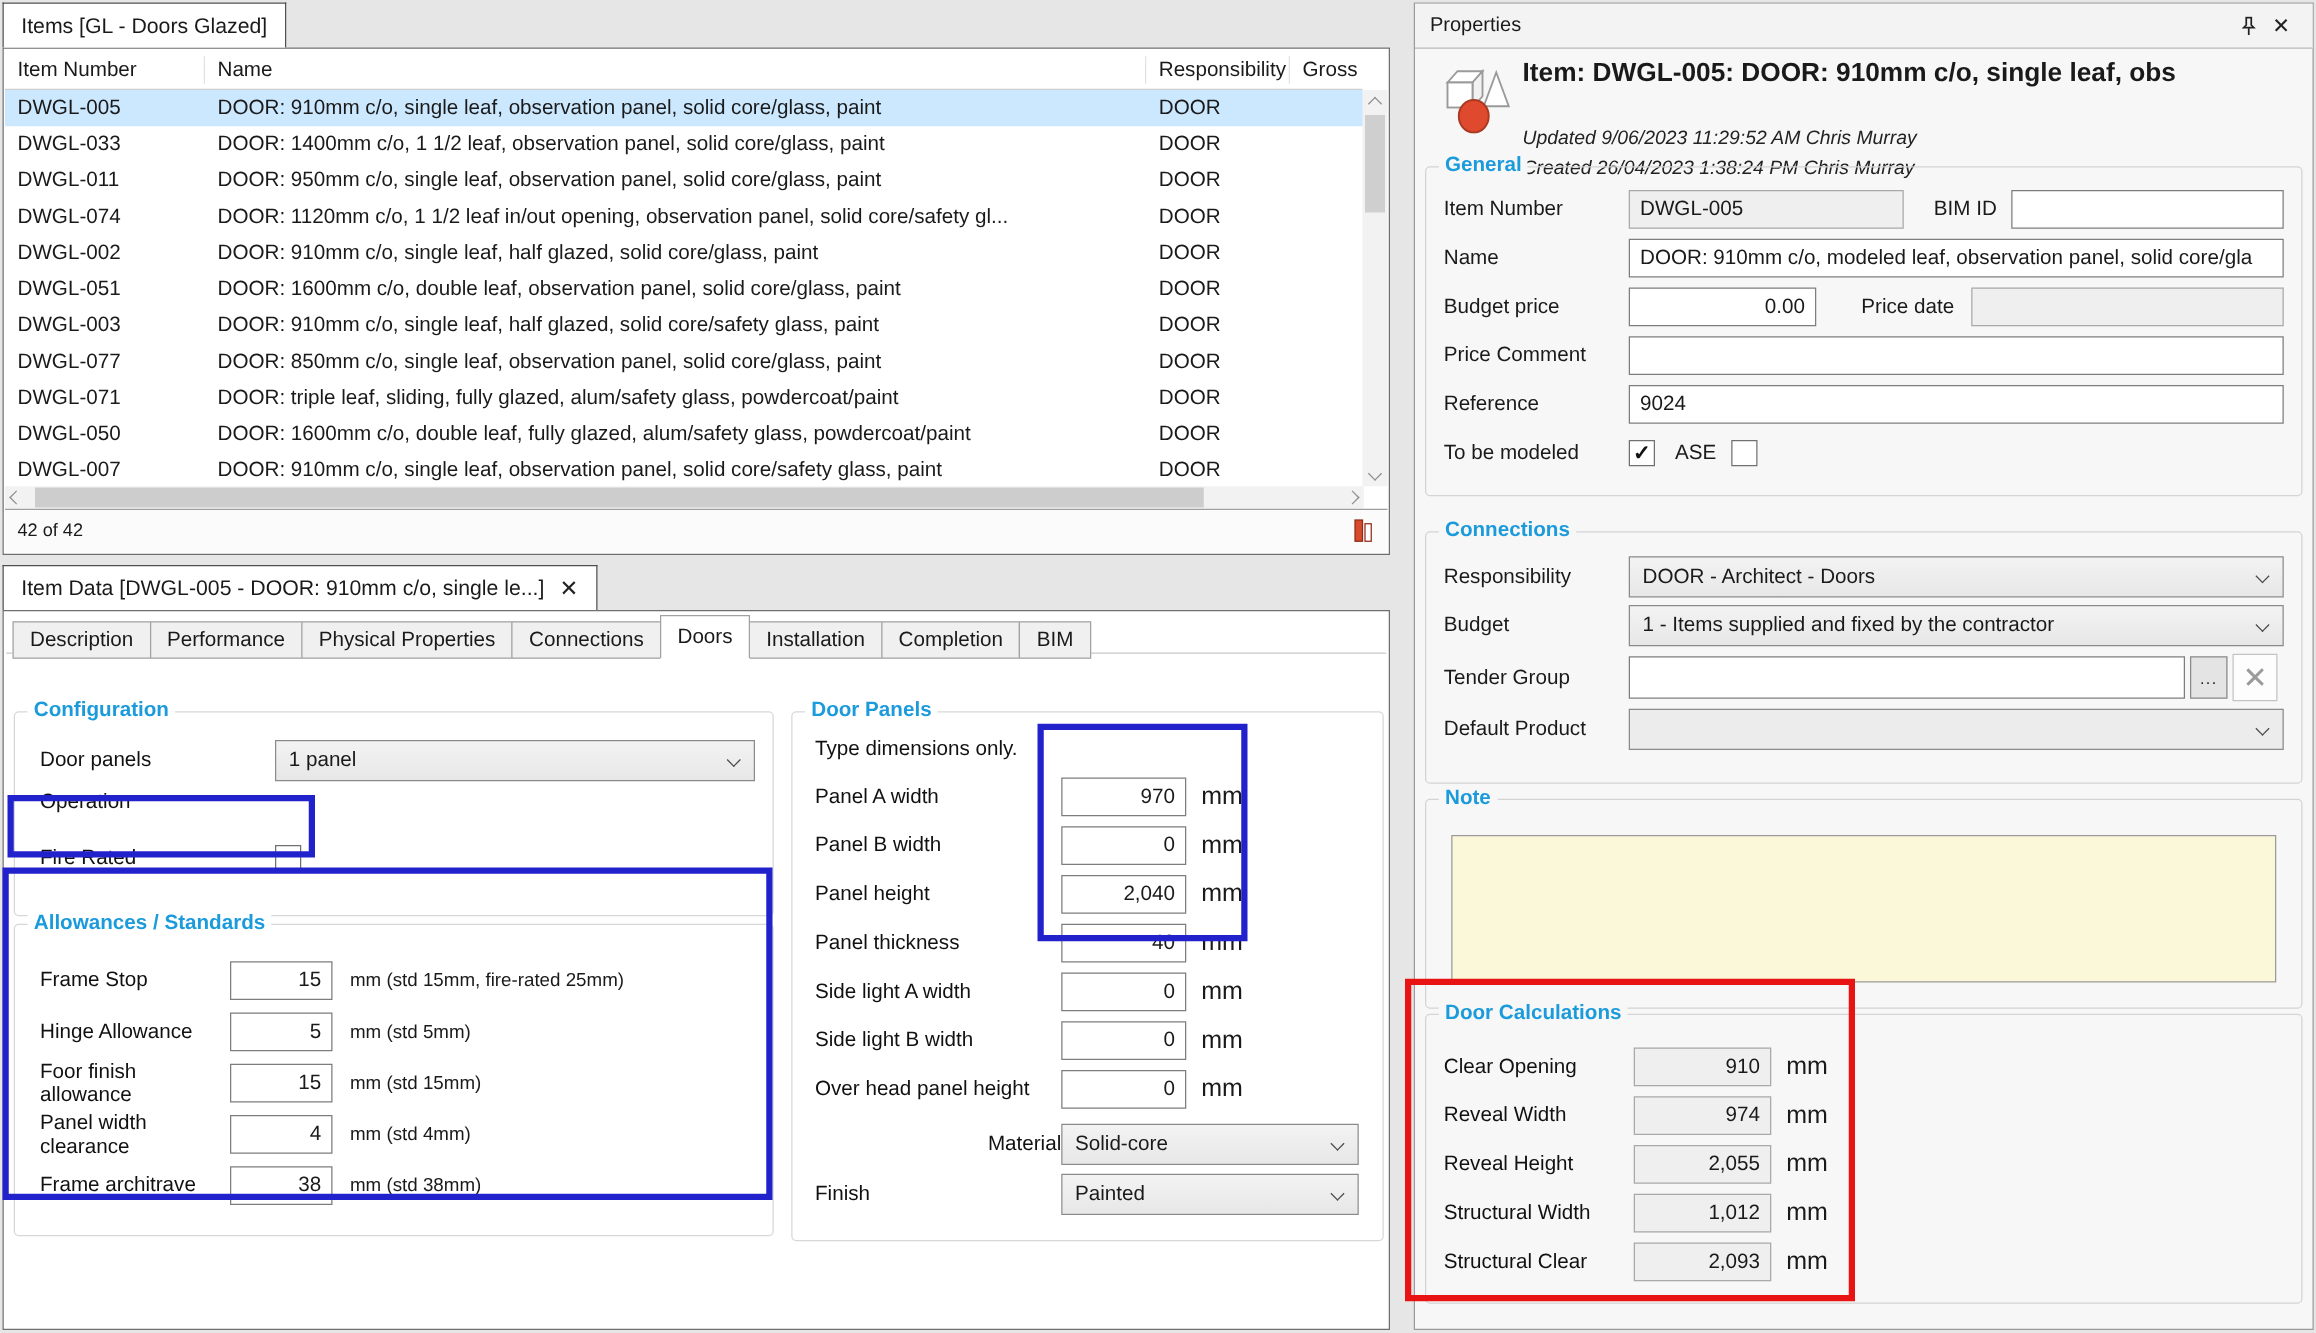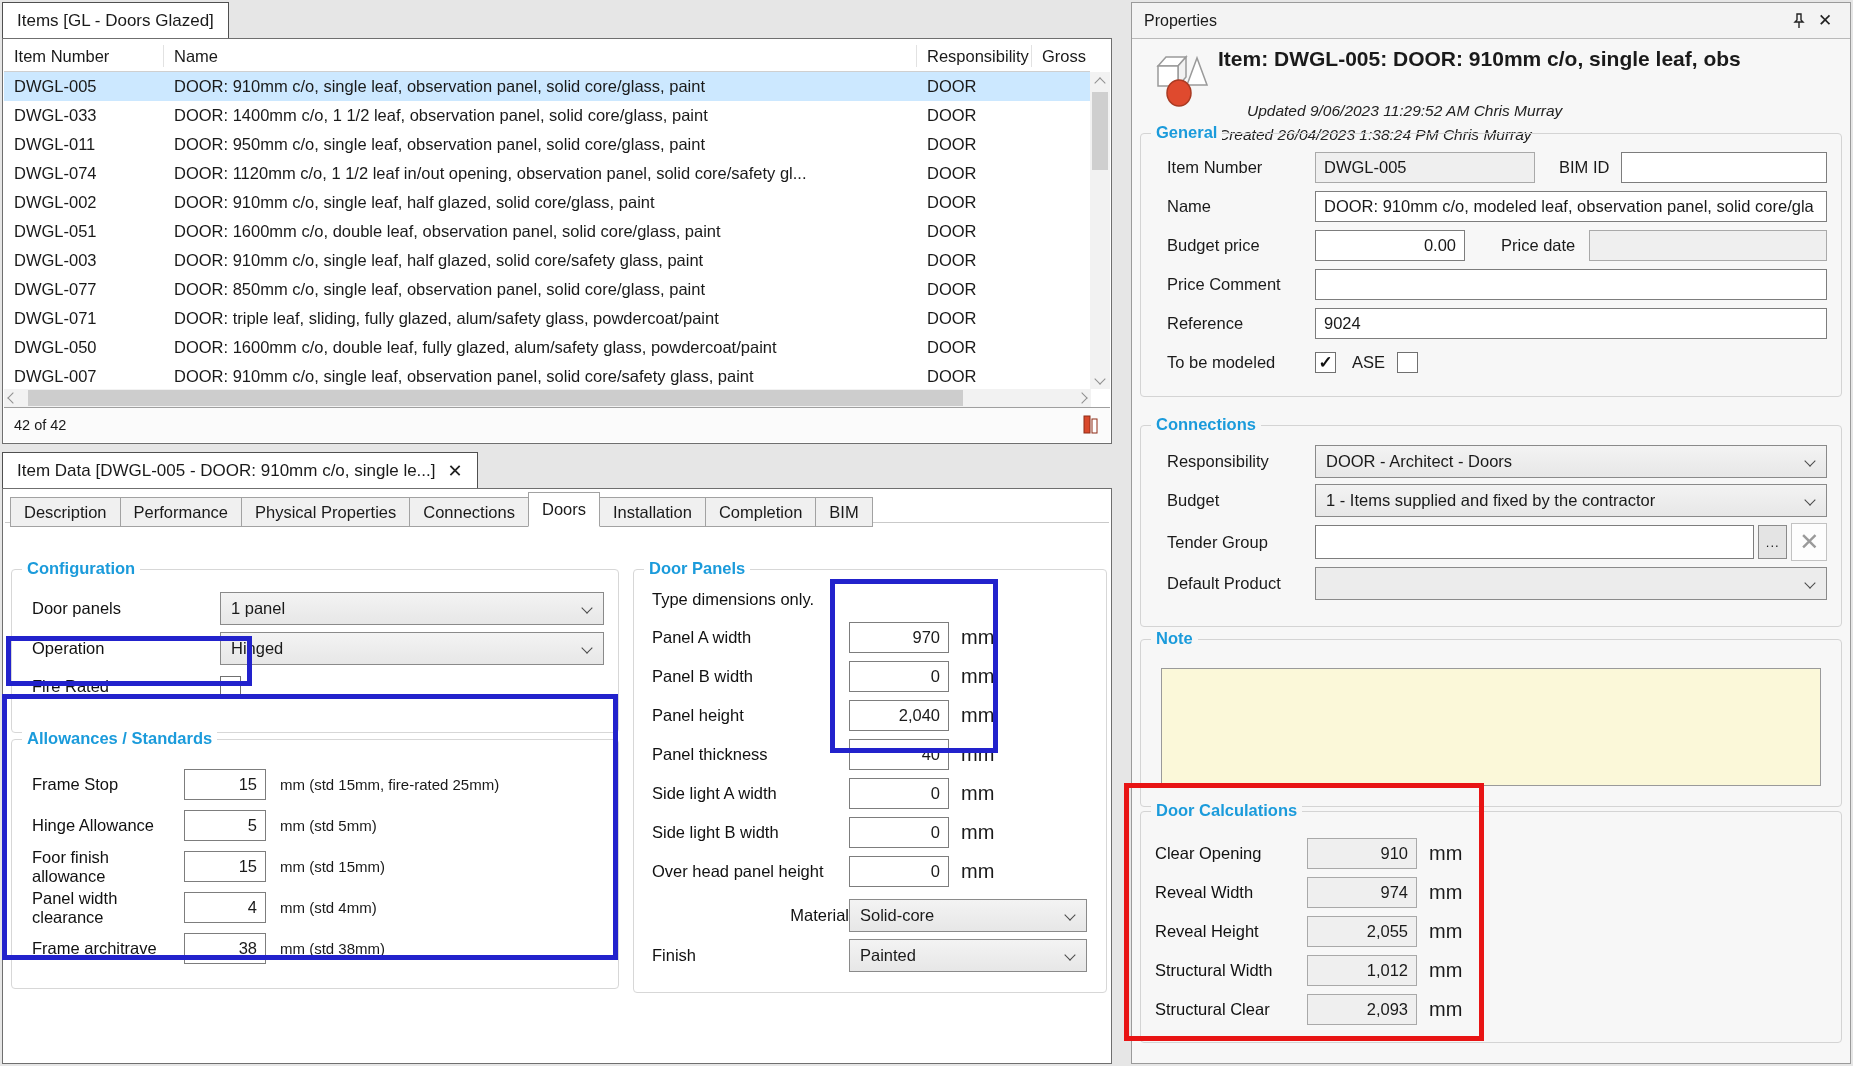--- a/index.html
+++ b/index.html
@@ -77,21 +77,21 @@
   .dprow { display:flex; align-items:center; height:39px; }
   .dprow .lbl { width:197px; flex:none; }
   .dprow .field { width:100px; flex:none; }
   .unit { margin-left:12px; font-size:20px; }
 
   
   #props-panel { left:1131px; top:2px; width:720px; height:1062px; background:#f7f7f7; border:1px solid #9a9a9a; }
   #props-title { position:absolute; top:0; left:0; right:0; height:36px; background:#f3f3f3;
                  border-bottom:1px solid #b9b9b9; display:flex; align-items:center; padding:0 12px; font-size:16px; }
   #props-title .sp { flex:1; }
-  .pgb { border:1px solid #d4d4d4; border-radius:4px; position:absolute;padding-left:12px; }
+  .pgb { border:1px solid #d4d4d4; border-radius:4px; position:absolute; }
   .pgb .gb-title { background:#f7f7f7; }
   .prow { display:flex; align-items:center; height:39px; padding:0 14px; }
   .prow .lab { width:148px; flex:none; font-size:16.5px; }
   .prow .grow { flex:1; }
   #note-area { position:absolute; left:20px; right:20px; top:28px; height:118px;
                background:var(--note); border:1px solid #9a9a9a; }
   .calc-rows { position:absolute; left:14px; top:22px; right:10px; }
   .crow { display:flex; align-items:center; height:39px; }
   .crow .lbl { width:152px; flex:none; }
   .crow .field { width:110px; flex:none; }
@@ -270,24 +270,20 @@
           <span class="gb-title">Configuration</span>
           <div class="cfg-row" style="top:22px;">
             <span class="lbl" style="width:188px;">Door panels</span>
             <div class="combo" style="width:384px;">
               <span>1 panel</span>
               <span class="chev"></span>
             </div>
           </div>
           <div class="cfg-row" style="top:62px;">
             <span class="lbl" style="width:188px;">Operation</span>
-            <div class="combo" style="width:384px;">
-              <span>Hinged</span>
-              <span class="chev"></span>
-            </div>
           </div>
           <div class="cfg-row" style="top:106px;">
             <span class="lbl" style="width:188px;">Fire Rated</span>
             <span class="cb"></span>
           </div>
         </div>
 
         <div class="gb" id="gb-allow">
           <span class="gb-title">Allowances / Standards</span>
           <div class="allow-rows">
@@ -430,21 +426,21 @@
 
     <svg width="54" height="58" viewBox="0 0 54 58" style="position:absolute;left:22px;top:46px;">
       <polygon points="4,17 12,8 32,8 24,17" fill="#fff" stroke="#9a9a9a" stroke-width="1.5"></polygon>
       <polygon points="24,17 32,8 32,28 24,37" fill="#f2f2f2" stroke="#9a9a9a" stroke-width="1.5"></polygon>
       <rect x="4" y="17" width="20" height="20" fill="#fff" stroke="#9a9a9a" stroke-width="1.5"></rect>
       <polygon points="33,36 43,9 53,36" fill="#fff" stroke="#9a9a9a" stroke-width="1.5"></polygon>
       <ellipse cx="25" cy="44" rx="12" ry="13" fill="#df4a2e" stroke="#a93a22" stroke-width="1.5"></ellipse>
     </svg>
     <div class="item-title" style="position:absolute;left:86px;top:44px;right:2px;">Item: DWGL-005: DOOR: 910mm c/o, single leaf, obs</div>
     <div class="meta" style="position:absolute;left:86px;top:76px;margin-top:47px;">Created 26/04/2023 1:38:24 PM Chris Murray</div>
-    <div class="meta" style="position:absolute;left:86px;top:99px;margin-left:29px;">Updated 9/06/2023 11:29:52 AM Chris Murray</div>
+    <div class="meta" style="position:absolute;left:86px;top:99px;">Updated 9/06/2023 11:29:52 AM Chris Murray</div>
 
     <div class="pgb" style="left:8px;top:130px;width:702px;height:264px;">
       <span class="gb-title">General</span>
       <div class="prow" style="margin-top:14px;">
         <span class="lab">Item Number</span>
         <div class="field ro" style="width:220px;">
             <span>DWGL-005</span>
           </div>
         <span class="lab" style="width:auto;margin-left:24px;margin-right:12px;">BIM ID</span>
         <div class="field grow">

